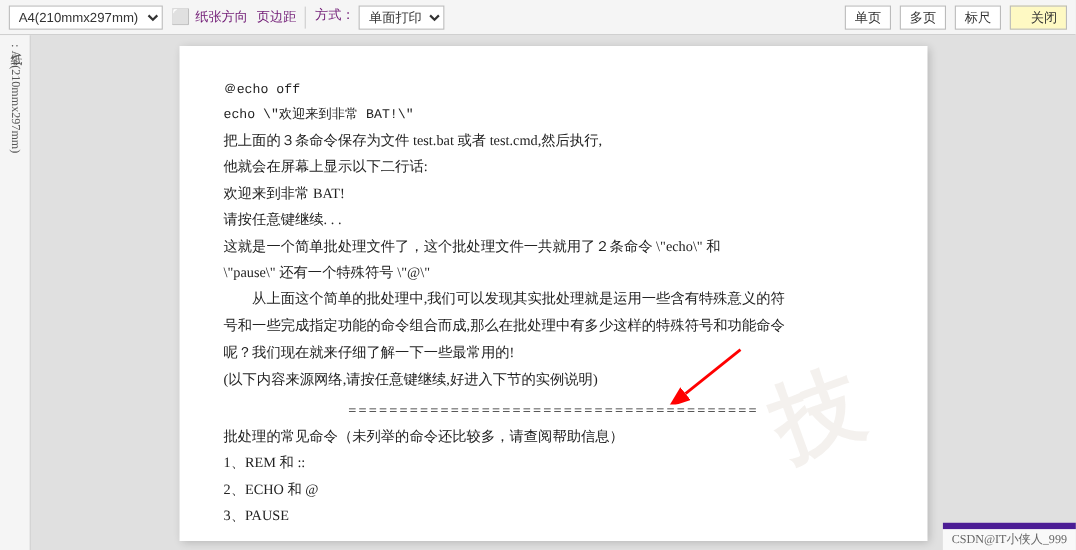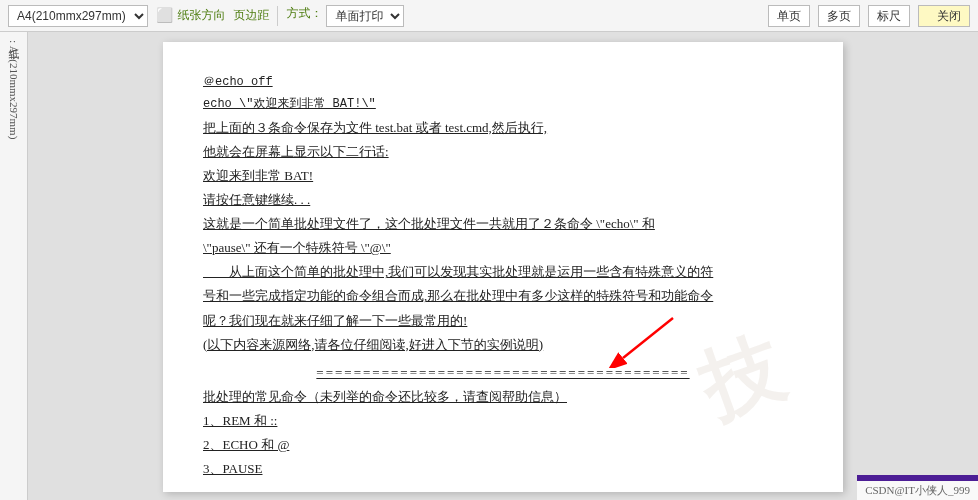--- a/index.html
+++ b/index.html
@@ -54,21 +54,21 @@
       padding: 2px 8px;
       font-size: 12px;
       cursor: pointer;
       height: 22px;
       color: #333;
       white-space: nowrap;
     }
 
     .toolbar-label {
       font-size: 12px;
-      color: #4d7c0f;
+      color: #701a75;
     }
 
     .toolbar-select-small {
       border: 1px solid #bbb;
       background: white;
       padding: 2px 4px;
       font-size: 12px;
       height: 22px;
       color: #333;
       min-width: 60px;
@@ -117,21 +117,20 @@
 
     .page-content {
       font-size: 13px;
       line-height: 1.7;
       color: #222;
       font-family: "SimSun", "宋体", serif;
     }
 
     .page-content p {
       margin-bottom: 2px;
-      text-decoration: underline;
     }
 
     .code-text {
       font-family: "Courier New", monospace;
       font-size: 12px;
     }
 
     .section-divider {
       text-align: center;
       letter-spacing: 2px;
@@ -236,21 +235,21 @@
 
         <p>把上面的３条命令保存为文件 test.bat 或者 test.cmd,然后执行,</p>
         <p>他就会在屏幕上显示以下二行话:</p>
         <p>欢迎来到非常 BAT!</p>
         <p>请按任意键继续. . .</p>
         <p>这就是一个简单批处理文件了，这个批处理文件一共就用了２条命令  \"echo\" 和</p>
         <p>\"pause\" 还有一个特殊符号 \"@\"</p>
         <p>　　从上面这个简单的批处理中,我们可以发现其实批处理就是运用一些含有特殊意义的符</p>
         <p>号和一些完成指定功能的命令组合而成,那么在批处理中有多少这样的特殊符号和功能命令</p>
         <p>呢？我们现在就来仔细了解一下一些最常用的!</p>
-        <p>(以下内容来源网络,请各位仔细阅读,好进入下节的实例说明)</p>
+        <p>(以下内容来源网络,请按任意键继续,好进入下节的实例说明)</p>
 
         <p class="section-divider">========================================</p>
 
         <p>批处理的常见命令（未列举的命令还比较多，请查阅帮助信息）</p>
         <p class="list-item">1、REM 和 ::</p>
         <p class="list-item">2、ECHO 和 @</p>
         <p class="list-item">3、PAUSE</p>
 
       </div>
     </div>

